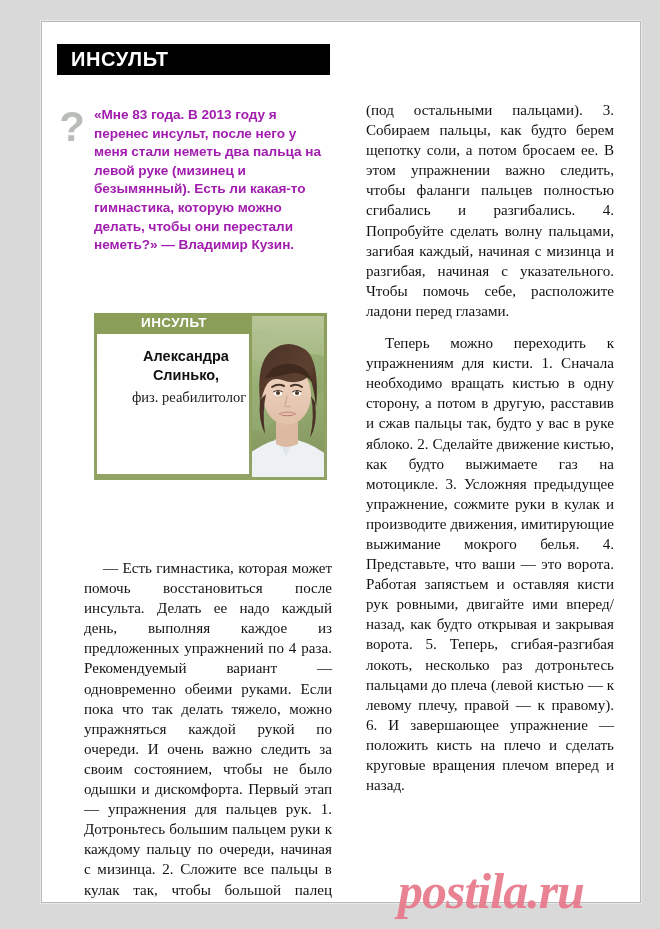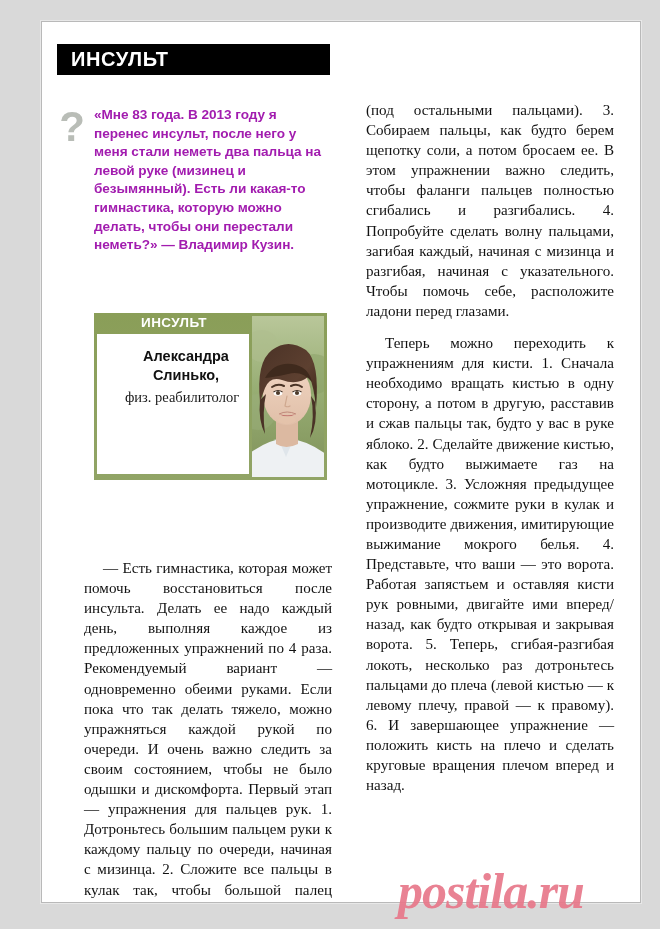--- a/index.html
+++ b/index.html
@@ -150,21 +150,21 @@
     text-align: center;
     font-family: "Liberation Sans", sans-serif;
     font-weight: bold;
     font-size: 14.5px;
     line-height: 19px;
     color: #111111;
     margin-left: 13px;
   }
   .answerer-role {
     position: absolute;
-    left: 9px;
+    left: 16px;
     top: 54px;
     width: 152px;
     text-align: center;
     font-family: "Liberation Serif", serif;
     font-size: 14.5px;
     line-height: 18px;
     color: #1a1a1a;
   }
 
   

